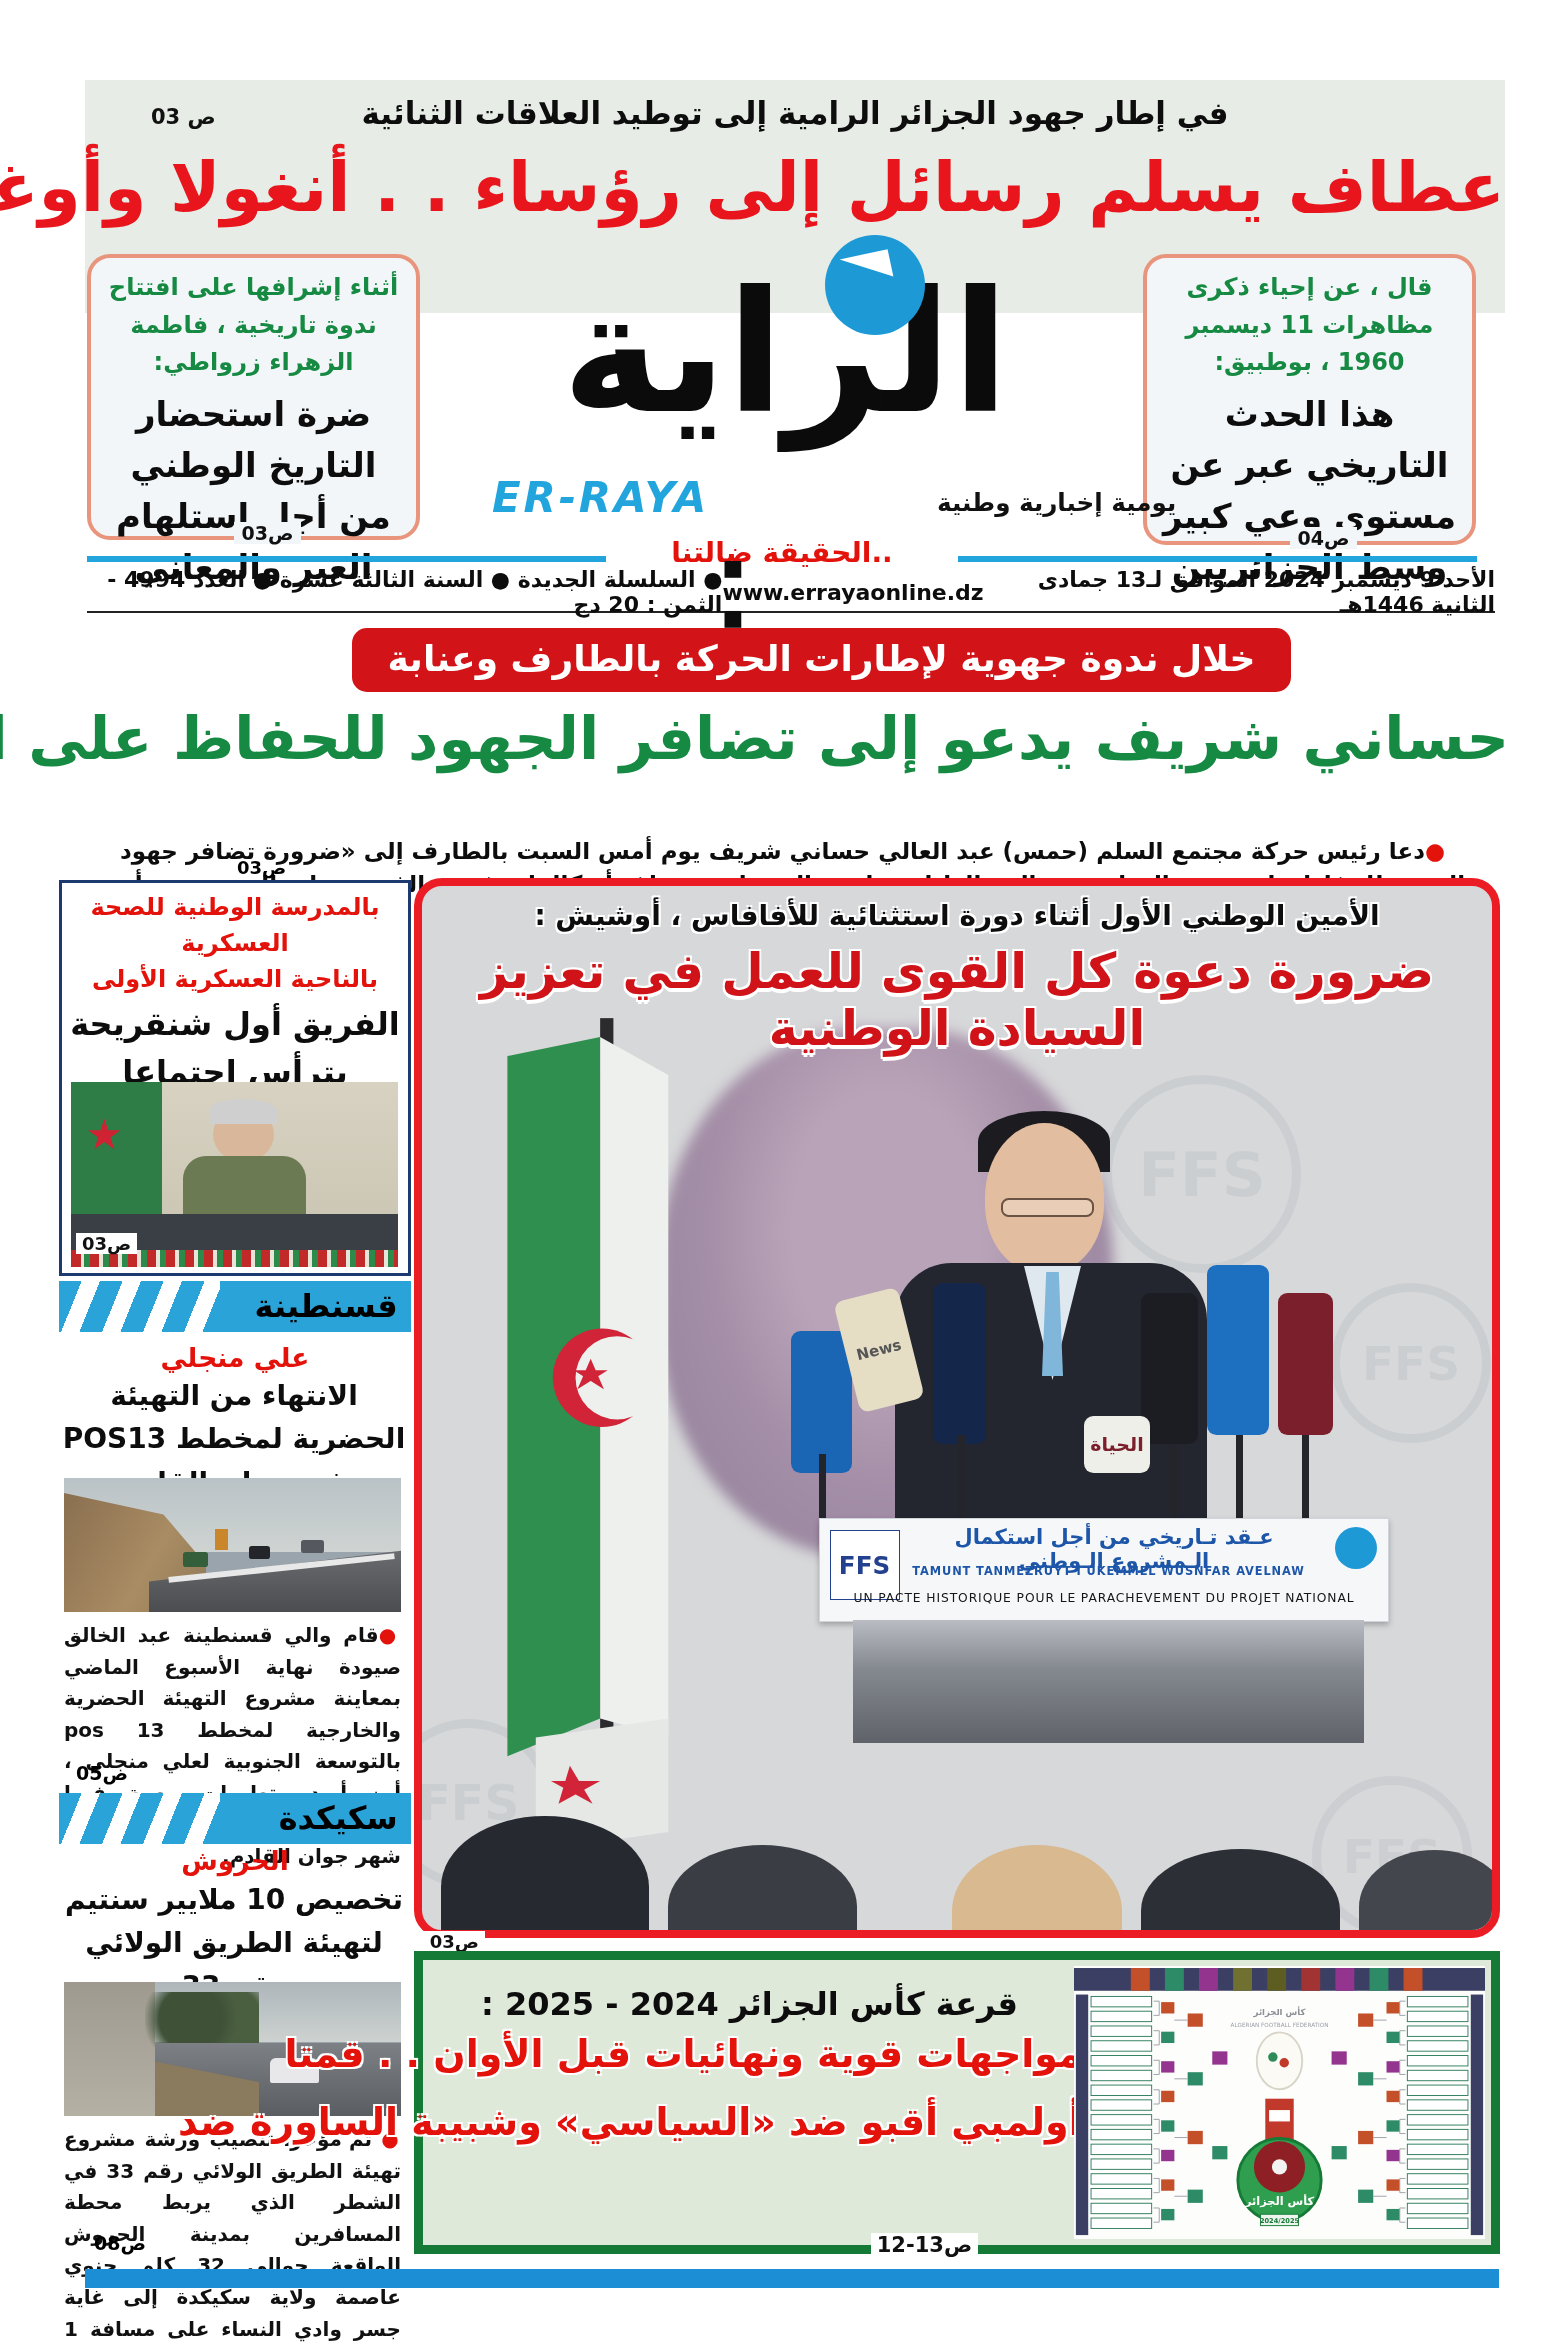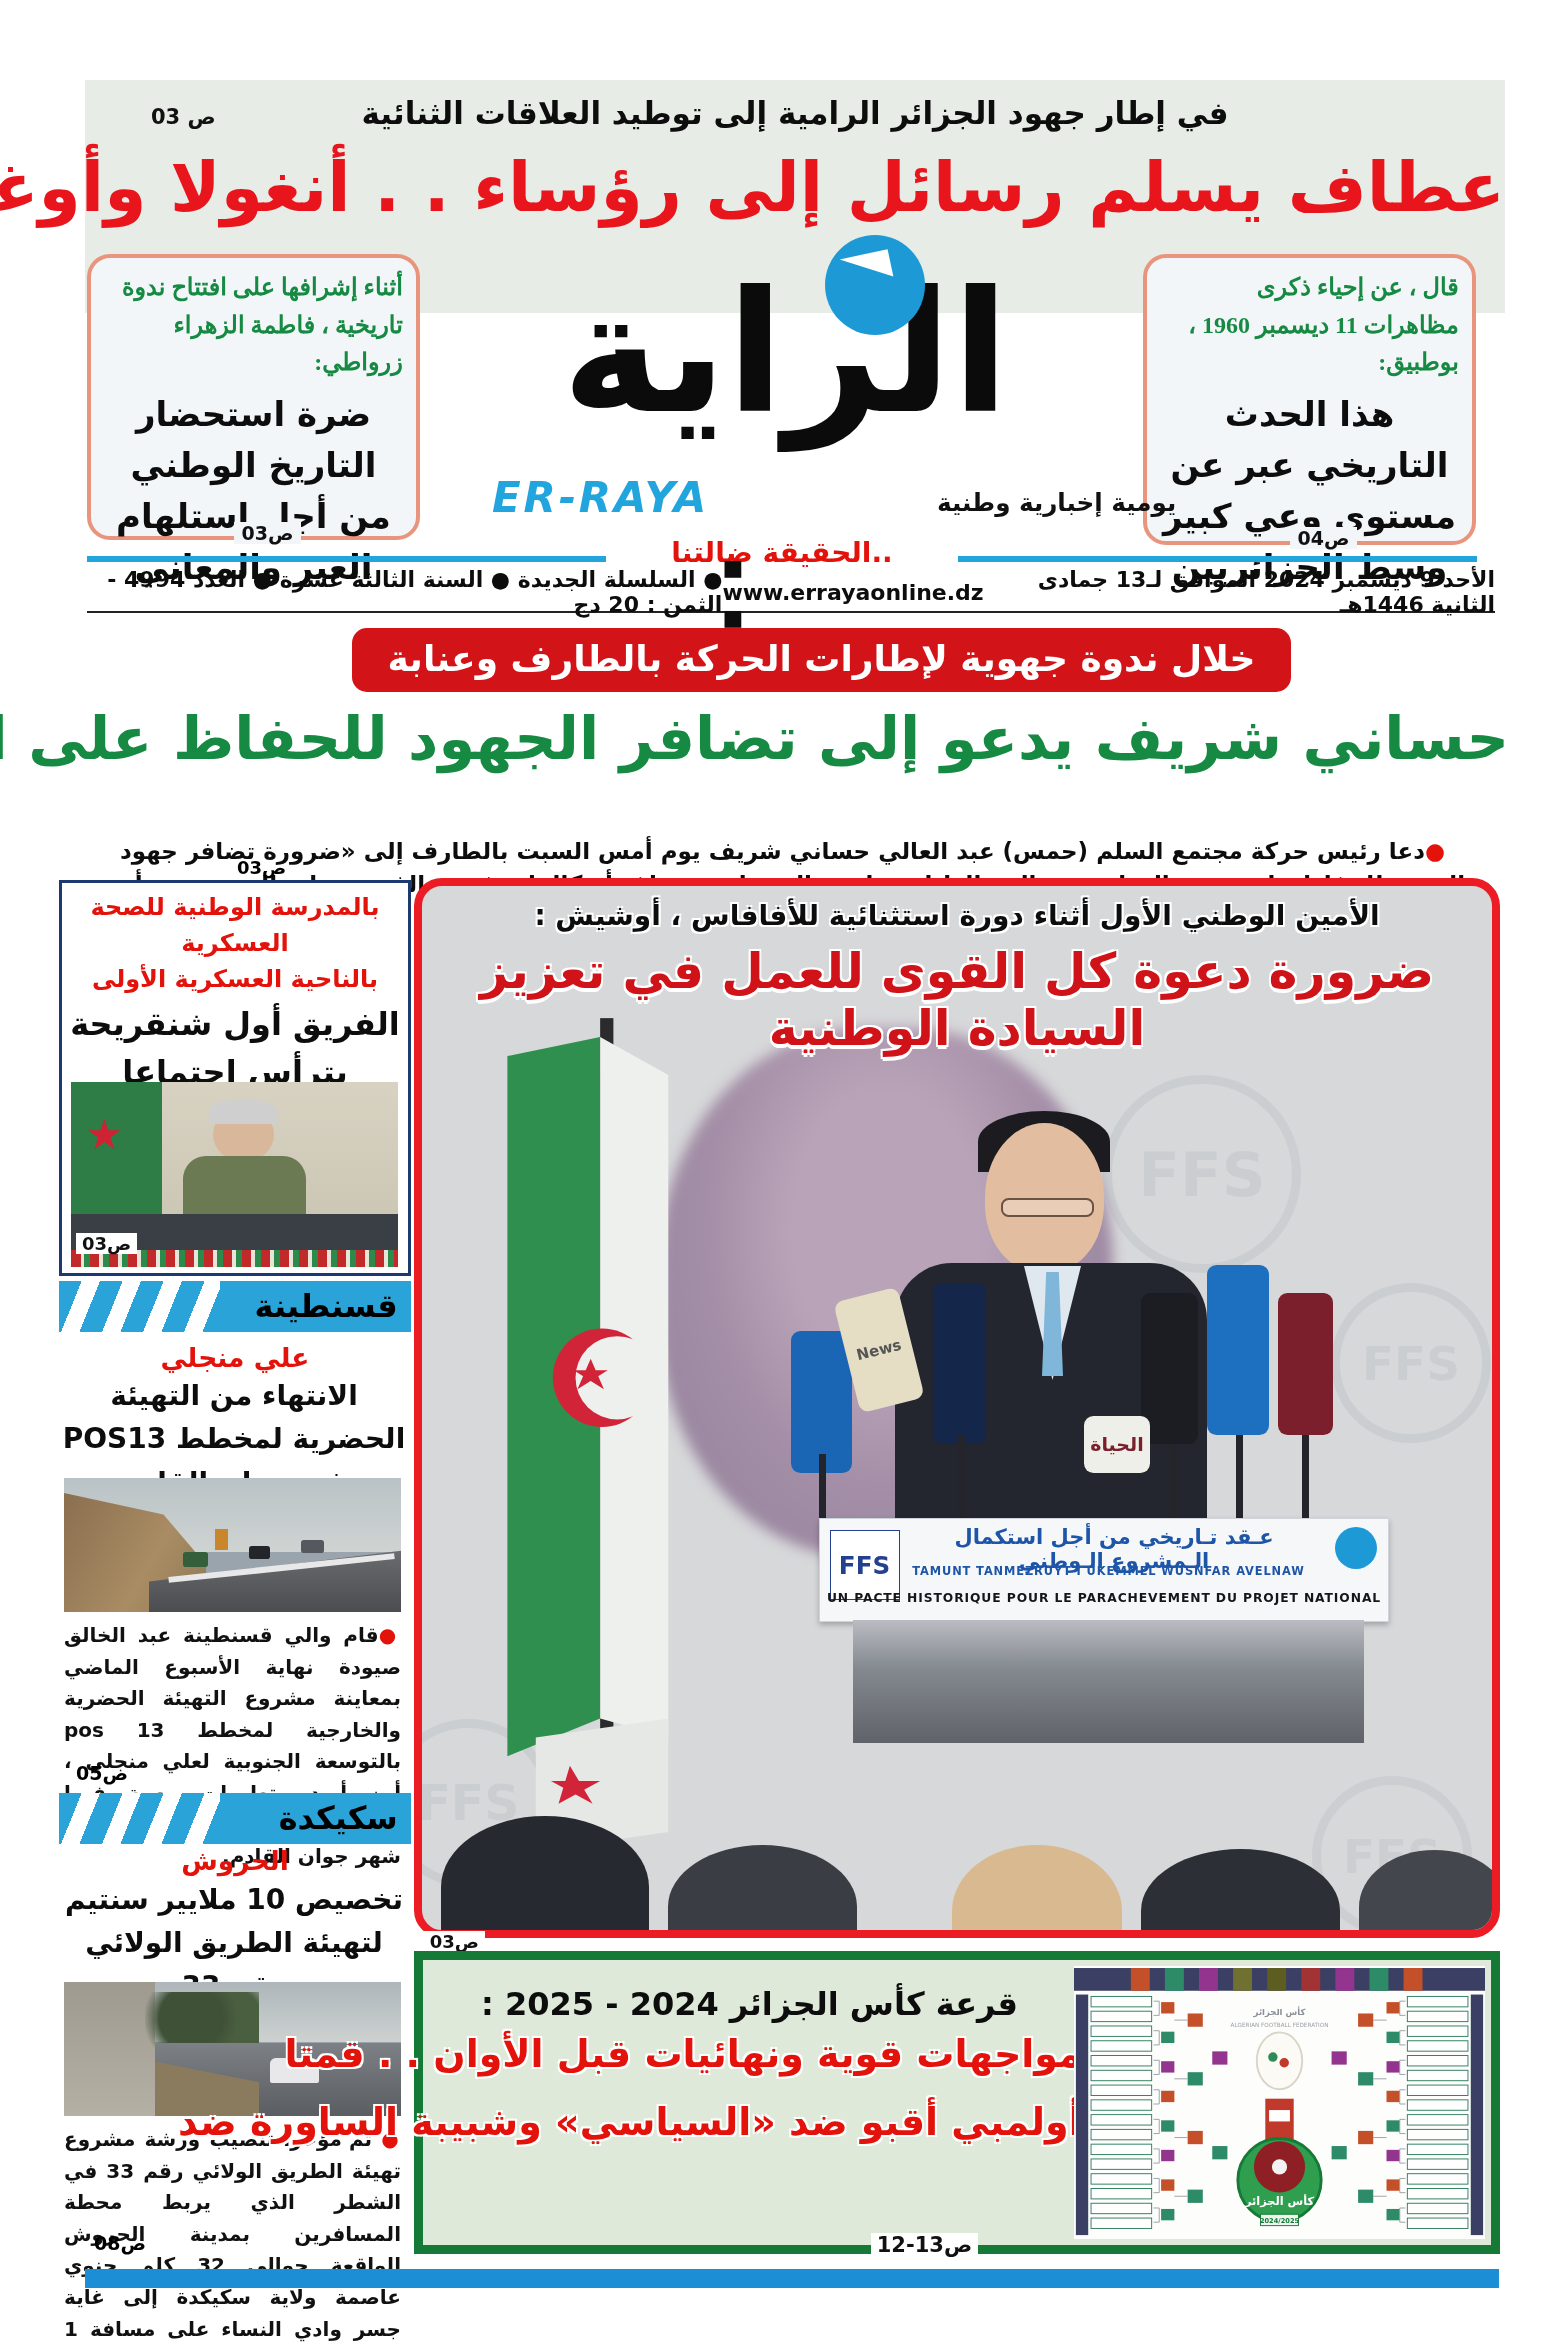--- a/index.html
+++ b/index.html
@@ -10,21 +10,21 @@
   .ctr{text-align:center;}
   
   #top-strip{left:85px;top:80px;width:1420px;height:233px;background:#e7ece6;}
   #ts-ref{left:66px;top:24.6px;font-size:21px;font-weight:bold;color:#111;}
   #ts-kicker{left:0;top:15px;width:100%;font-size:31px;font-weight:900;color:#0d0d0d;}
   #ts-head{left:0;top:68px;width:100%;font-size:68px;font-weight:900;color:#e8151c;white-space:nowrap;}
   
   .mh-box{border:4.7px solid #e9957d;border-radius:23px;background:#f3f6f8;box-sizing:border-box;padding:11.4px 13.2px 5.7px;}
   #mh-left{left:87px;top:254px;width:333px;height:286px;}
   #mh-right{left:1143px;top:254px;width:333px;height:291px;}
-  .mh-kicker{display:block;font-size:24px;font-weight:900;color:#168a43;line-height:1.55;text-align:right;font-family:Liberation Serif, serif;}
+  .mh-kicker{display:block;font-size:24px;font-weight:900;color:#168a43;line-height:1.55;text-align:center;}
   .mh-head{display:block;font-size:34px;font-weight:900;color:#0d0d0d;line-height:1.5;text-align:center;margin-top:7.6px;}
   .mh-ref{position:absolute;bottom:-7.6px;left:44%;background:#f3f6f8;padding:0 7.6px;font-size:19px;font-weight:bold;color:#111;}
   
   #logo-ar{left:445px;top:227px;width:681px;font-size:168px;font-weight:900;color:#0b0b0b;line-height:1.5;}
   #logo-circle{left:825px;top:235px;width:100px;height:100px;border-radius:50%;background:#1d9ad6;}
   #logo-flag{left:17px;top:19px;width:0;height:0;border-top:28px solid #fff;border-left:49px solid transparent;transform:rotate(-12deg);}
   #logo-latin{left:492px;top:473px;font-size:42px;font-weight:900;font-style:italic;color:#22a5dd;letter-spacing:2.8px;}
   #logo-tag{left:937px;top:488px;font-size:24.6px;font-weight:bold;color:#111;}
   .motto-line{top:556px;height:5.7px;background:#22a5dd;}
   #motto-l{left:87px;width:519px;}
@@ -64,21 +64,21 @@
   #speaker-body{left:473px;top:377px;width:312px;height:265px;border-radius:57px 57px 0 0;background:#23262e;}
   #speaker-shirt{left:602px;top:380px;width:57px;height:114px;background:#dfe8ef;clip-path:polygon(0 0,100% 0,50% 100%);}
   #speaker-tie{left:620px;top:386px;width:21px;height:104px;background:#7fb6d9;clip-path:polygon(20% 0,80% 0,100% 100%,0 100%);}
   .mic{position:absolute;border-radius:9.5px;}
   .stem{position:absolute;width:6.6px;background:#23252a;}
   #podium-banner{left:397px;top:632px;width:568px;height:102px;background:#f6f7f9;border:0.9px solid #cfd4da;box-shadow:0 2.8px 5.7px rgba(0,0,0,.25);}
   #ffs-logo-sq{position:absolute;left:9.5px;top:11.4px;width:68px;height:68px;background:#fff;border:1.9px solid #23418f;color:#23418f;font-size:24.6px;font-weight:900;display:flex;align-items:center;justify-content:center;}
   #pb-ar{position:absolute;right:66px;top:5.7px;width:416px;text-align:center;font-size:21px;font-weight:bold;color:#1d56a8;}
   #pb-circ{position:absolute;right:11.4px;top:7.6px;width:42px;height:42px;border-radius:50%;background:#1d9ad6;}
   #pb-tz{position:absolute;right:57px;top:45px;width:445px;text-align:center;font-size:11.4px;font-weight:900;color:#1d56a8;letter-spacing:0.9px;}
-  #pb-fr{position:absolute;left:0;top:72px;width:100%;text-align:center;font-size:12.3px;font-weight:700;color:#15161a;letter-spacing:0.9px;}
+  #pb-fr{position:absolute;left:0;top:72px;width:100%;text-align:center;font-size:12.3px;font-weight:400;color:#15161a;letter-spacing:0.9px;}
   #podium-base{left:431px;top:734px;width:511px;height:123px;background:linear-gradient(180deg,#b9bcc2,#84888f 40%,#5f6369);}
   .crowd{position:absolute;border-radius:50% 50% 20% 20%;}
   #ffs-ref{left:424px;top:1931px;}
   
   #cup-box{left:414px;top:1951px;width:1086px;height:303px;border:9.5px solid #147a35;background:#dfe9da;box-sizing:border-box;}
   #cup-title{left:0;top:24.6px;width:653px;font-size:32px;font-weight:900;color:#0d0d0d;}
   .cup-line{left:5.7px;width:653px;text-align:center;font-size:38px;font-weight:900;color:#e3120b;text-shadow:1.9px 1.9px 0 #fff,-1.9px -1.9px 0 #fff,1.9px -1.9px 0 #fff,-1.9px 1.9px 0 #fff;white-space:nowrap;}
   #cup-l1{top:72px;}#cup-l2{top:140px;}#cup-l3{top:208px;}
   #bracket{right:5.7px;top:5.7px;width:411px;height:273px;background:#fff;}
   #cup-ref{left:871px;top:2233px;font-size:21px;}

